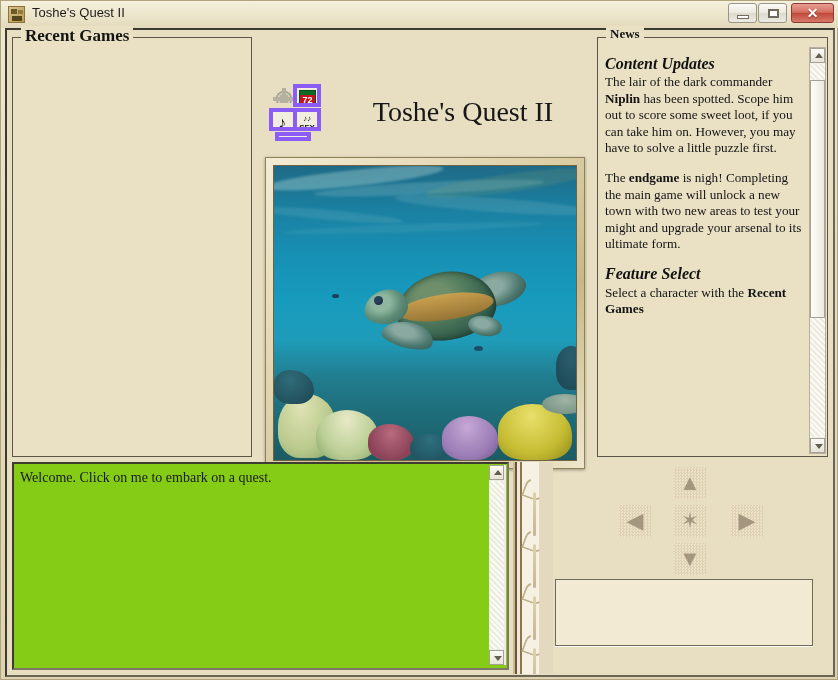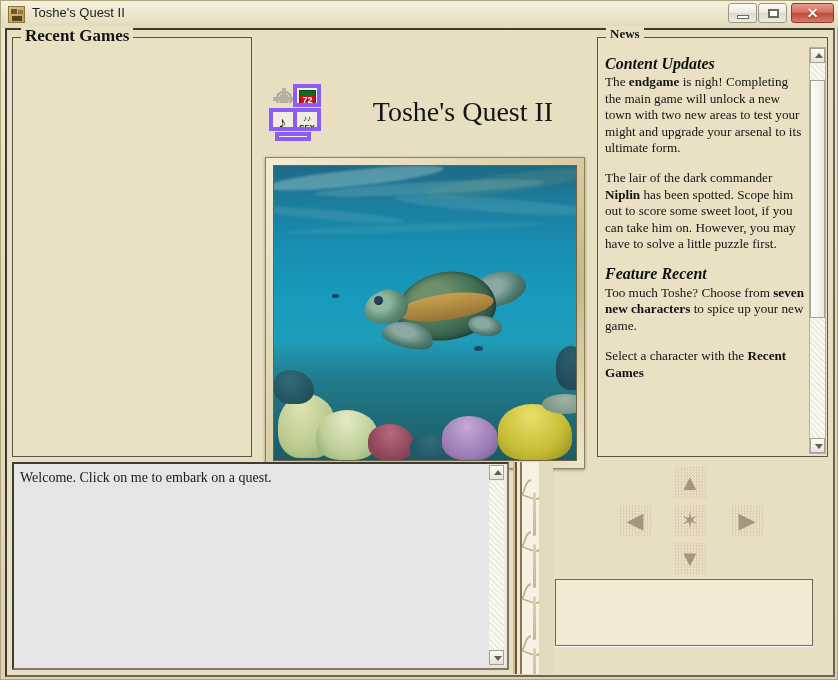--- a/index.html
+++ b/index.html
@@ -285,21 +285,21 @@
   #news-scroll { left: 211px; top: 9px; height: 407px; }
   #news-scroll .sb-thumb { top: 16px; height: 238px; }
 
   
   #bottom-region {
     position: absolute; left: 0; top: 429px; width: 826px; height: 216px;
   }
 
   #log-box {
     position: absolute; left: 5px; top: 3px; width: 497px; height: 208px;
-    background: #e5e5e5;
+    background: #84cc16;
     border: 2px solid #3e3b31;
     border-right-color:#7d7867; border-bottom-color:#7d7867;
   }
   #log-text {
     position: absolute; left: 6px; top: 5px; width: 460px;
     font-size: 14px; color: #1a1a1a; line-height: 18px;
   }
   #log-scroll { right: 1px; top: 1px; height: 200px; border:none; background:#eeece3; }
   #log-scroll .sb-track { top:16px; bottom:16px; }
 
@@ -457,24 +457,23 @@
           </div>
         </div>
       </div>
 
       <div id="news-group">
         <div id="news-legend">News</div>
 
         <div id="news-viewport">
           <div id="news-content">
             <h3>Content Updates</h3>
+            <p><span>The lair of the dark commander </span><b>Niplin</b><span> has been spotted. Scope him out to score some sweet loot, if you can take him on. However, you may have to solve a little puzzle first.</span></p>
             <p><span>The </span><b>endgame</b><span> is nigh! Completing the main game will unlock a new town with two new areas to test your might and upgrade your arsenal to its ultimate form.</span></p>
-            <p><span>The lair of the dark commander </span><b>Niplin</b><span> has been spotted. Scope him out to score some sweet loot, if you can take him on. However, you may have to solve a little puzzle first.</span></p>
-            <h3>Feature Recent</h3>
-            <p><span>Too much Toshe? Choose from </span><b>seven new characters</b><span> to spice up your new game.</span></p>
+            <h3>Feature Select</h3>
             <p><span>Select a character with the </span><b>Recent Games</b></p>
 
           </div>
         </div>
 
         <div class="vscroll" id="news-scroll">
           <div class="sb-btn sb-up">
               <span class="arrow-up"></span>
             </div>
           <div class="sb-track">

